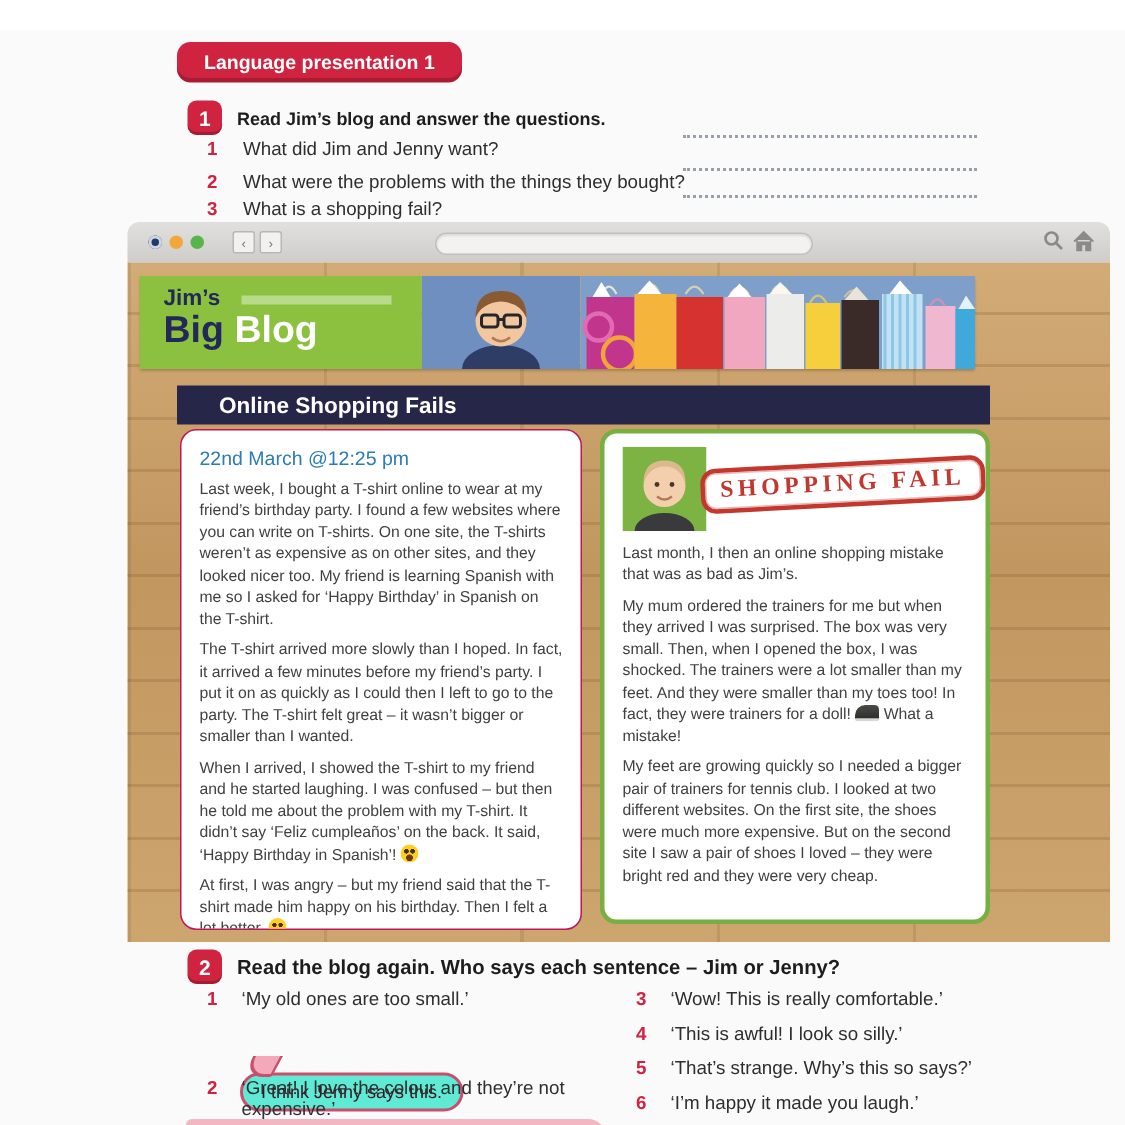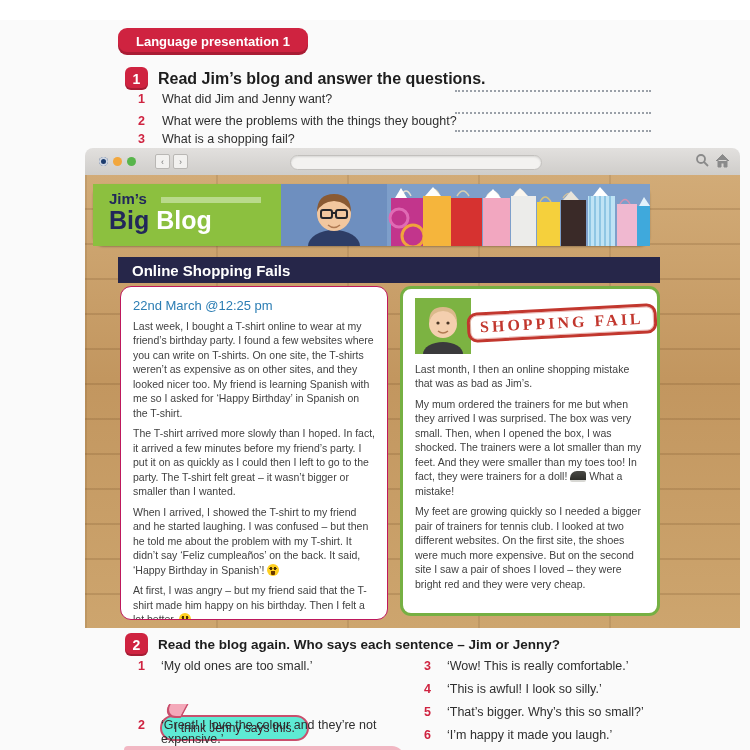--- a/index.html
+++ b/index.html
@@ -10,21 +10,21 @@
   .lang-tab{position:absolute;left:118px;top:8px;height:27px;padding:0 18px;
     background:#cf2340;color:#fff;font-weight:bold;font-size:13px;
     border-radius:9px;display:flex;align-items:center;
     box-shadow:inset 0 -3px 0 rgba(0,0,0,.18);}
 
   
   .ex-head{position:absolute;display:flex;align-items:center;gap:10px;}
   .num-badge{width:23px;height:23px;background:#cf2340;border-radius:6px;
     color:#fff;font-weight:bold;font-size:14px;display:flex;align-items:center;
     justify-content:center;box-shadow:inset 0 -2px 0 rgba(0,0,0,.2);}
-  .ex-title{font-weight:bold;font-size:16px;color:#1d1d1d;}
+  .ex-title{font-weight:bold;font-size:12px;color:#1d1d1d;}
 
   
   .q-row{position:absolute;display:flex;gap:12px;font-size:12.5px;color:#2e2e2e;}
   .q-num{color:#cf2340;font-weight:bold;width:12px;}
   .answer-line{position:absolute;width:196px;border-bottom:2px dotted #9aa0a8;}
 
   
   .browser-bar{position:absolute;left:85px;top:128px;width:655px;height:27px;
     background:linear-gradient(#e2e0de,#cfcdca);border-radius:8px 8px 0 0;
     display:flex;align-items:center;}
@@ -39,34 +39,34 @@
 
   
   .wood{position:absolute;left:85px;top:155px;width:655px;height:453px;
     background:
       repeating-linear-gradient(90deg, rgba(60,35,10,.10) 0 2px, rgba(255,255,255,0) 2px 131px),
       repeating-linear-gradient(0deg, rgba(255,255,255,0) 0 33px, rgba(90,55,20,.16) 33px 35px),
       linear-gradient(180deg,#d2ab77,#c2965f 45%,#cda56e);}
 
   
   .banner{position:absolute;left:93px;top:164px;width:557px;height:62px;display:flex;
-    box-shadow:0 1px 2px rgba(0,0,0,.25);border-radius:11px;}
+    box-shadow:0 1px 2px rgba(0,0,0,.25);}
   .brand{width:188px;background:#8cc03f;position:relative;padding:6px 0 0 16px;box-sizing:border-box;}
   .brand-line1{font-size:15px;font-weight:bold;color:#22285a;}
   .brand-stripe{position:absolute;left:68px;top:13px;width:100px;height:6px;background:#b9da8b;}
   .brand-line2{font-size:25px;font-weight:bold;line-height:1.0;margin-top:1px;}
   .brand-big{color:#22285a;}
   .brand-blog{color:#ffffff;margin-left:7px;}
   .photo-boy{width:106px;height:62px;}
   .bags{width:263px;height:62px;}
 
   
   .section-bar{position:absolute;left:118px;top:237px;width:542px;height:26px;
     background:#262649;color:#fff;font-weight:bold;font-size:15px;
-    display:flex;align-items:center;padding-left:14px;box-sizing:border-box;}
+    display:flex;align-items:center;padding-left:28px;box-sizing:border-box;}
 
   
   .card{position:absolute;background:#fff;border-radius:11px;box-sizing:border-box;
     padding:9px 12px;overflow:hidden;}
   .card-jim{left:120px;top:266px;width:268px;height:334px;border:1px solid #be185d;}
   .card-jenny{left:400px;top:266px;width:260px;height:330px;border:3px solid #76b043;}
   .post-date{color:#2b7db3;font-size:13px;margin:2px 0 6px 0;}
   .post-p{font-size:10.5px;line-height:1.38;color:#414141;margin:0 0 6px 0;}
   .jenny-top{position:relative;height:62px;margin-bottom:2px;}
   .photo-girl{position:absolute;left:0;top:0;width:56px;height:56px;}
@@ -264,21 +264,21 @@
   <div class="s-row" style="left:424px;top:639px;width:260px;">
     <span class="s-num">3</span>
     <span>‘Wow! This is really comfortable.’</span>
   </div>
   <div class="s-row" style="left:424px;top:662px;width:260px;">
     <span class="s-num">4</span>
     <span>‘This is awful! I look so silly.’</span>
   </div>
   <div class="s-row" style="left:424px;top:685px;width:260px;">
     <span class="s-num">5</span>
-    <span>‘That’s bigger. Why’s this so small?’</span>
+    <span>‘That’s strange. Why’s this so says?’</span>
   </div>
   <div class="s-row" style="left:424px;top:708px;width:260px;">
     <span class="s-num">6</span>
     <span>‘I’m happy it made you laugh.’</span>
   </div>
 
   <div class="footer-num">6</div>
   <div class="footer-badge">
     <span>Integrate new vocabulary and grammar</span>
   </div>

